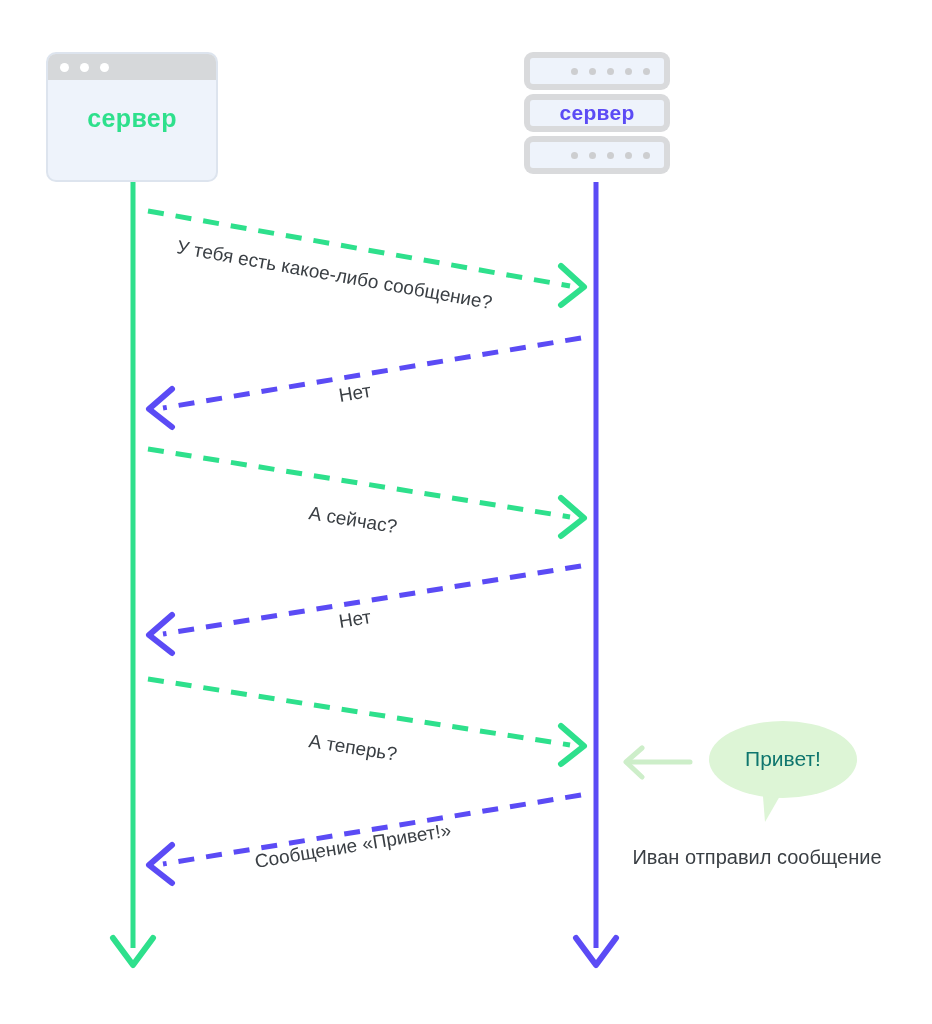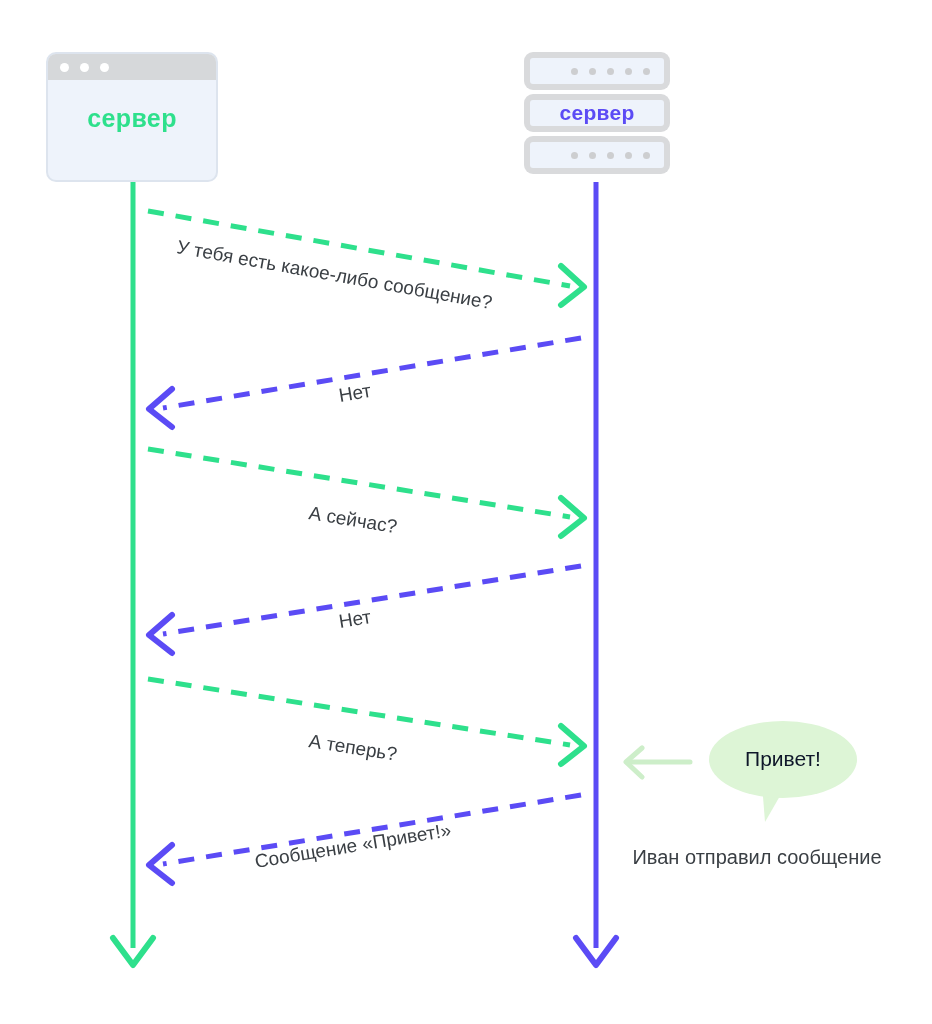--- a/index.html
+++ b/index.html
@@ -44,21 +44,21 @@
     font-size:21px;font-weight:bold;color:#5b4bf5;letter-spacing:.3px;
   }
 
   
   .bubble{
     position:absolute;left:709px;top:721px;width:148px;height:77px;
     border-radius:50%;background:#ddf5d6;
   }
   .bubble-text{
     position:absolute;left:0;right:0;top:26px;text-align:center;
-    font-size:21px;color:#0f172a;
+    font-size:21px;color:#0f766e;
   }
   .caption{
     position:absolute;left:612px;top:819px;width:290px;text-align:center;
     font-size:20px;color:#3a3f44;white-space:nowrap;margin-top:27px;
   }
 
   .msg-text{
     font-size:19px;fill:#3a3f44;
     font-family:"Liberation Sans", sans-serif;
   }

